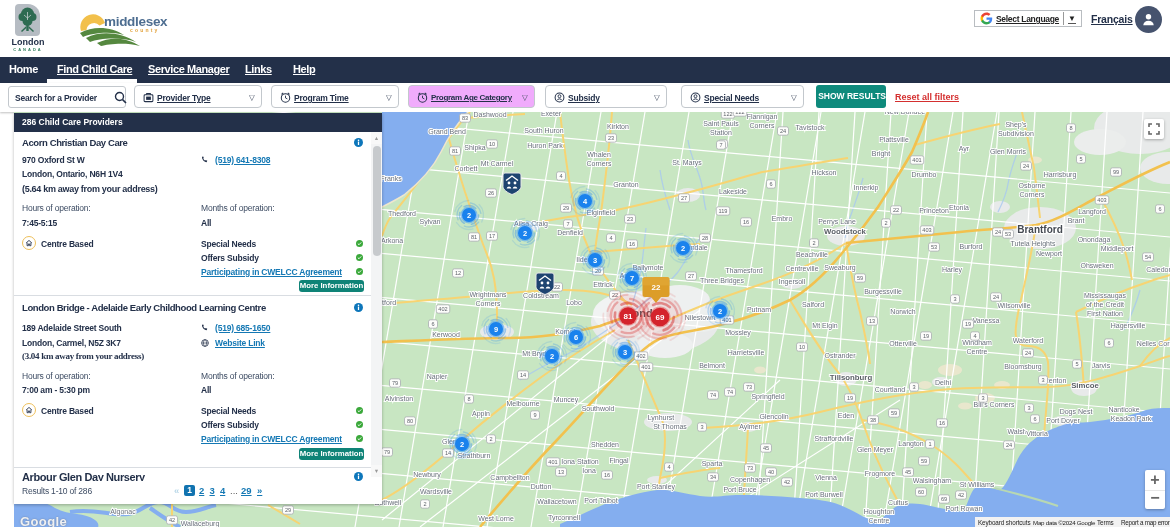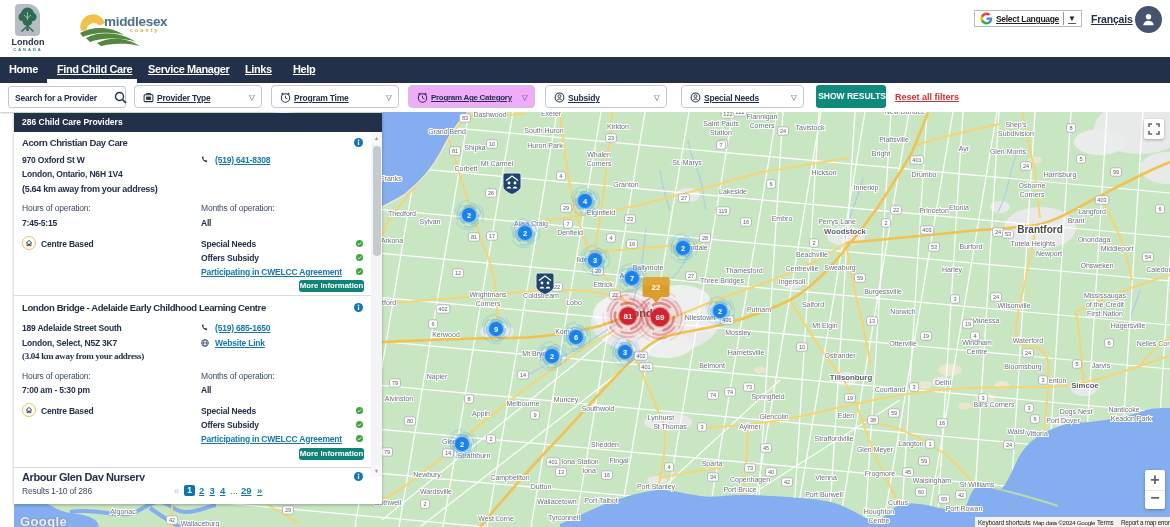--- a/index.html
+++ b/index.html
@@ -1087,21 +1087,21 @@
 <svg class="abs" style="left:354px;top:302.5px;" width="9" height="9" viewBox="0 0 10 10">
     <circle cx="5" cy="5" r="5" fill="#0d76ba"></circle>
     <rect x="4.3" y="4" width="1.4" height="3.8" fill="#fff"></rect>
     <circle cx="5" cy="2.6" r="0.9" fill="#fff"></circle>
   </svg>
 <div class="abs navy" style="left:22px;top:323px;font-size:8.5px;font-weight:bold;letter-spacing:-0.2px;">189 Adelaide Street South</div>
 <svg class="abs" style="left:201px;top:324px;" width="7" height="7" viewBox="0 0 10 10">
     <path d="M1.5 1 C1 4 4 8.5 8 9 L9 6.8 L6.8 5.8 L6 6.6 C4.8 6 3.6 4.6 3.2 3.6 L4 2.9 L3.2 0.8 Z" fill="#233049"></path>
   </svg>
 <div class="abs" style="left:215px;top:323px;font-size:8.5px;font-weight:bold;letter-spacing:-0.2px;color:#1478b4;text-decoration:underline;white-space:nowrap;">(519) 685-1650</div>
-<div class="abs navy" style="left:22px;top:338px;font-size:8.5px;font-weight:bold;letter-spacing:-0.2px;">London, Select, N5Z 3K7</div>
+<div class="abs navy" style="left:22px;top:338px;font-size:8.5px;font-weight:bold;letter-spacing:-0.2px;">London, Carmel, N5Z 3K7</div>
 <svg class="abs" style="left:201px;top:339px;" width="8" height="8" viewBox="0 0 10 10">
     <circle cx="5" cy="5" r="4.2" fill="none" stroke="#233049" stroke-width="1"></circle>
     <ellipse cx="5" cy="5" rx="1.9" ry="4.2" fill="none" stroke="#233049" stroke-width="0.8"></ellipse>
     <path d="M1 5 h8" stroke="#233049" stroke-width="0.8"></path>
   </svg>
 <div class="abs" style="left:215px;top:338px;font-size:8.5px;font-weight:bold;letter-spacing:-0.2px;color:#1478b4;text-decoration:underline;white-space:nowrap;">Website Link</div>
 <div class="abs navy" style="left:22px;top:351px;font-size:9px;font-weight:bold;letter-spacing:-0.3px;font-family:Liberation Serif, serif;">(3.04 km away from your address)</div>
 <div class="abs" style="left:22px;top:370.5px;font-size:8.5px;letter-spacing:-0.2px;color:#3d4c63;">Hours of operation:</div>
 <div class="abs" style="left:201px;top:370.5px;font-size:8.5px;letter-spacing:-0.2px;color:#3d4c63;">Months of operation:</div>
 <div class="abs navy" style="left:22px;top:385px;font-size:8.5px;font-weight:bold;letter-spacing:-0.2px;">7:00 am - 5:30 pm</div>

